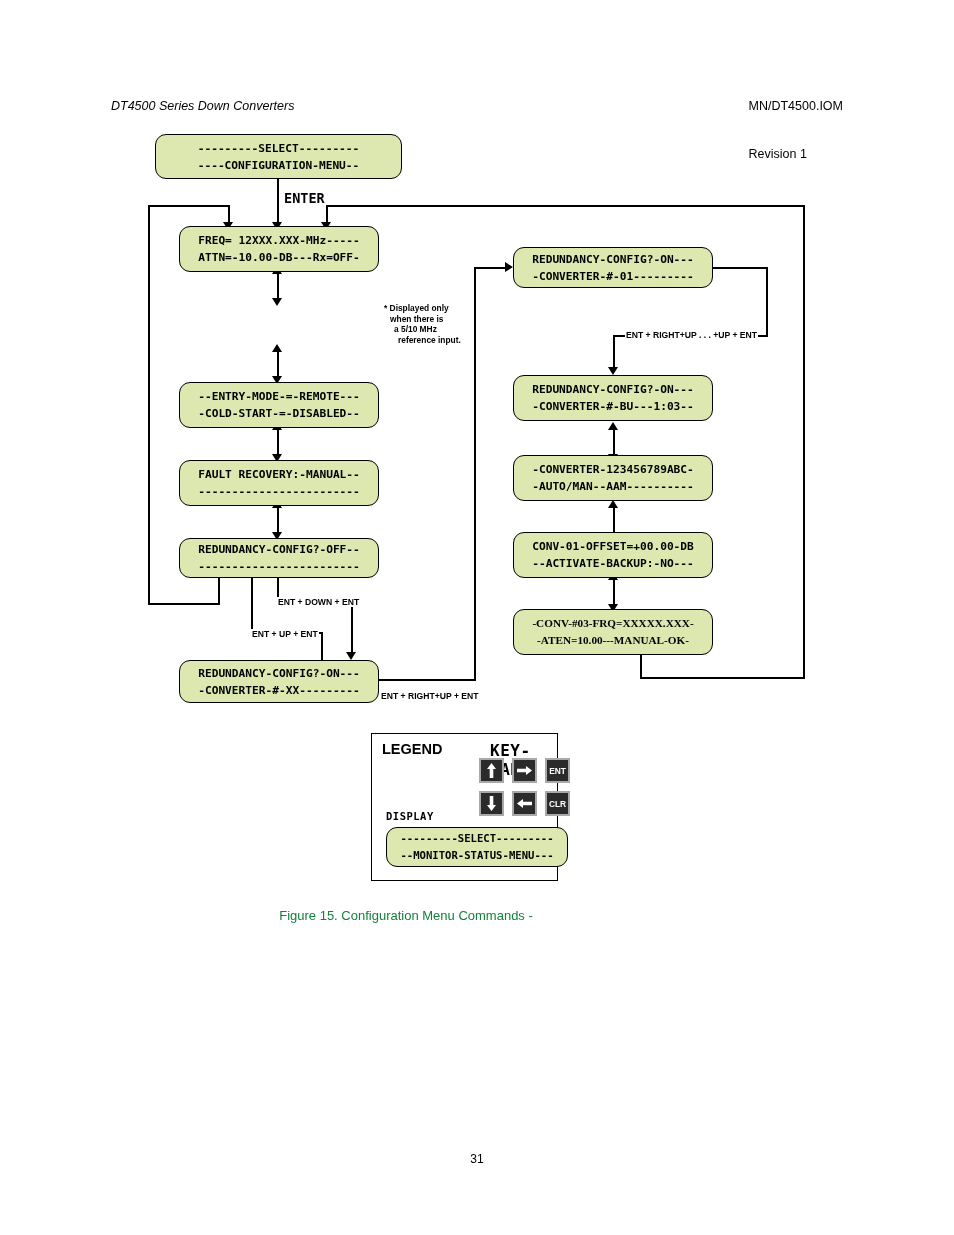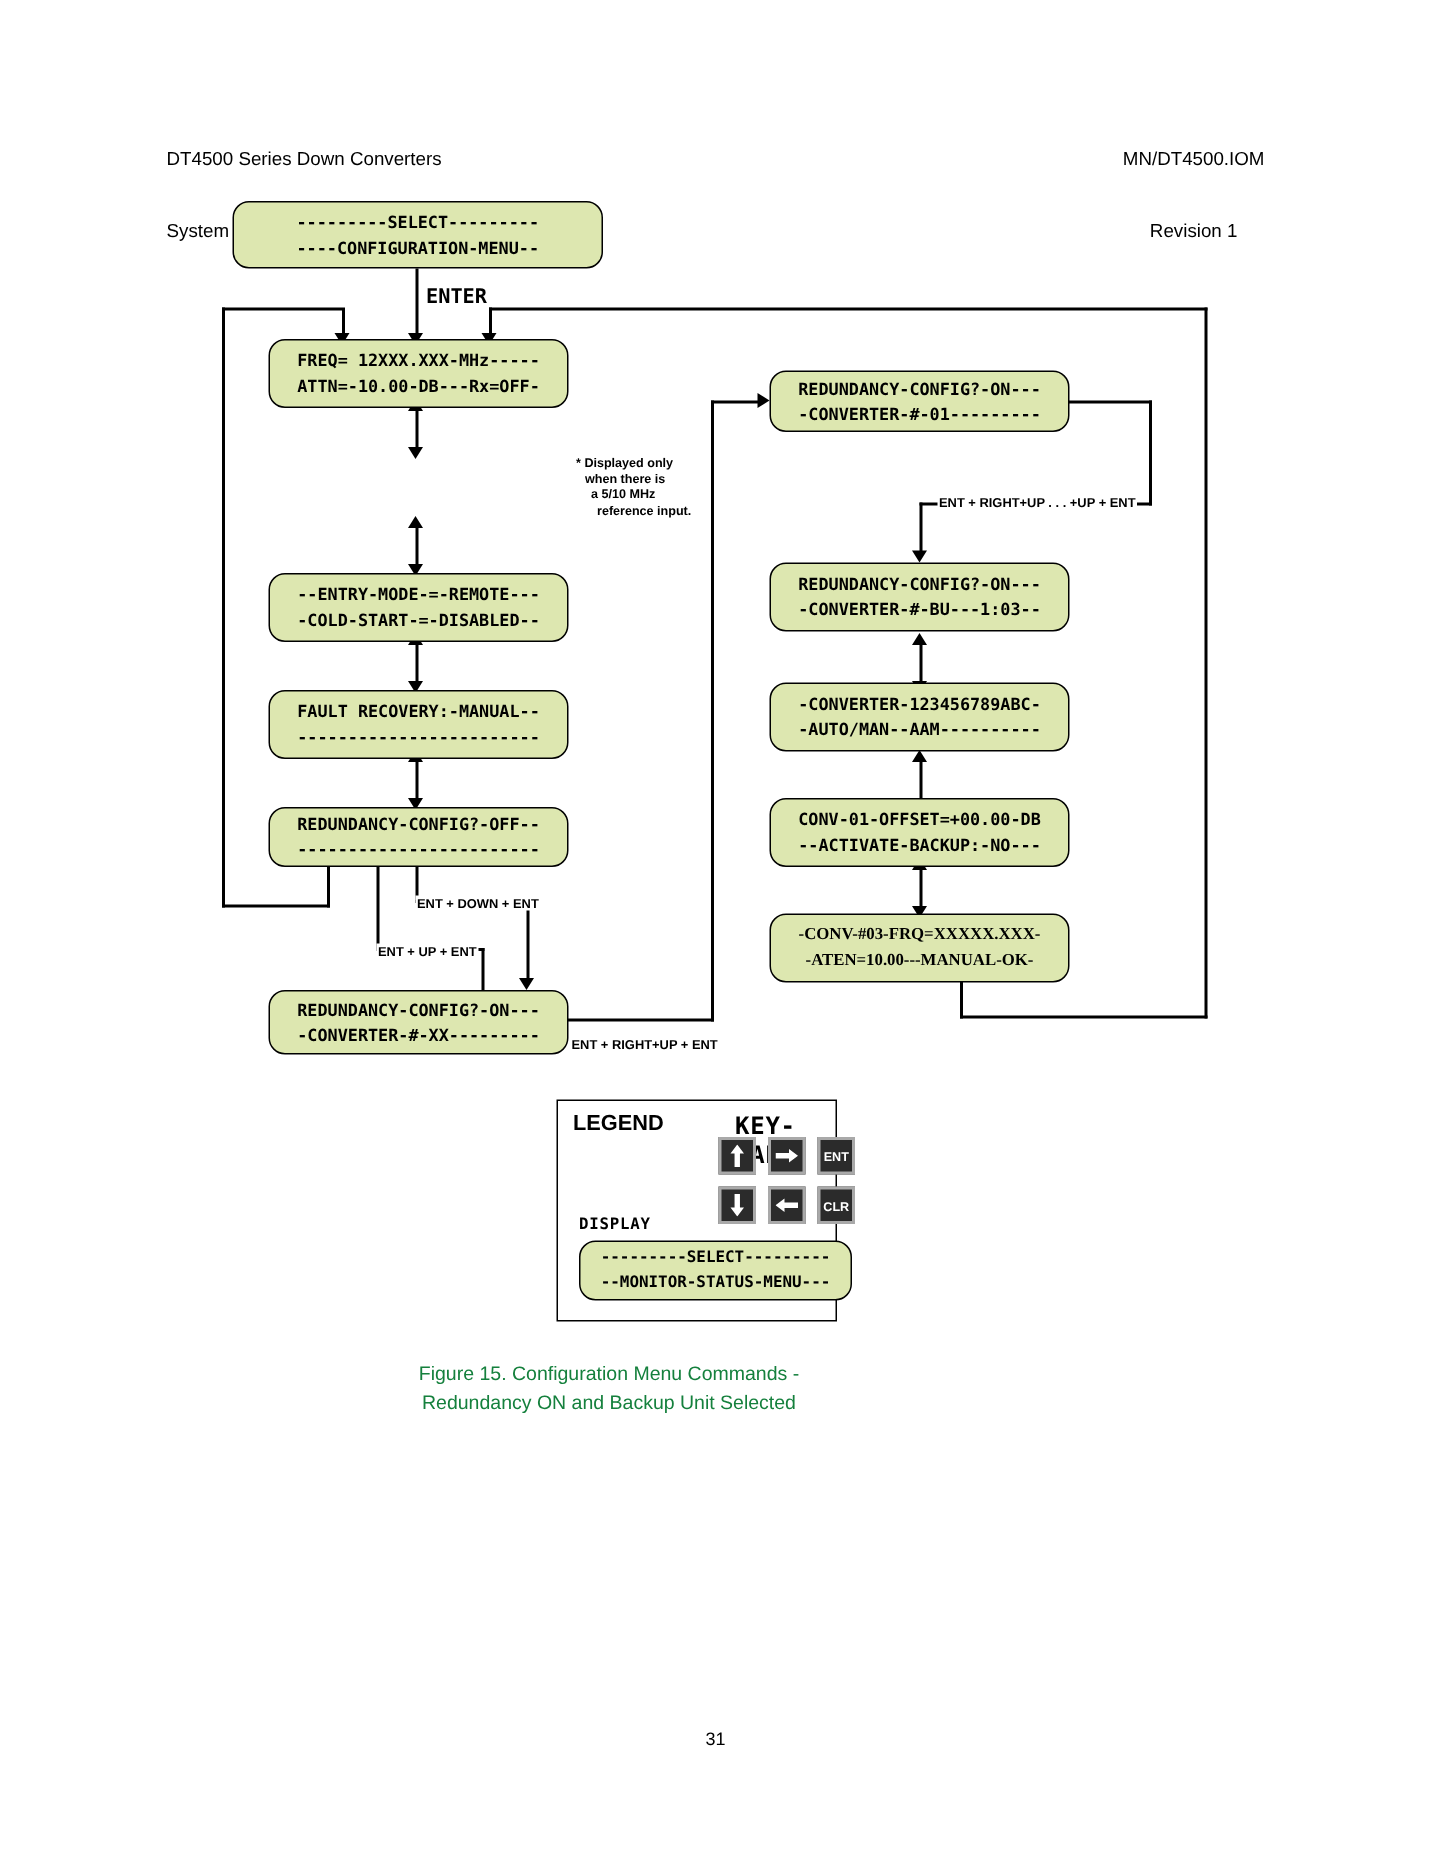--- a/index.html
+++ b/index.html
@@ -5,22 +5,22 @@
   html,body{margin:0;padding:0;}
   body{
     width:954px;height:1235px;background:#ffffff;
     font-family:"Liberation Sans", sans-serif;
     position:relative;overflow:hidden;
   }
   .page{position:relative;width:954px;height:1235px;}
 
   
   .hdr{position:absolute;font-size:12.5px;color:#000;line-height:16px;white-space:pre;}
-  .hdr-left{left:111px;top:66px;text-align:left;}
-  .hdr-right{right:111px;top:66px;text-align:center;}
+  .hdr-left{left:111px;top:66px;text-align:right;font-style:italic;}
+  .hdr-right{right:111px;top:66px;text-align:left;}
 
   
   .lcd{
     position:absolute;
     background:#dde7b0;
     border:1.6px solid #000;
     border-radius:11px;
     box-sizing:border-box;
     display:flex;flex-direction:column;justify-content:center;
     font-family:"DejaVu Sans Mono","Liberation Mono",monospace;
@@ -262,18 +262,17 @@
     <div class="display-lbl">DISPLAY</div>
 
     <div class="lcd lcd-xs legend-lcd">
       <div class="ln">---------SELECT---------</div>
       <div class="ln">--MONITOR-STATUS-MENU---</div>
     </div>
   </div>
 
   <div class="caption">
     <div>Figure 15.  Configuration Menu Commands -</div>
-    <div>Redundancy ON and Backup Unit Selected</div>
   </div>
 
   <div class="pageno">31</div>
 
 </div>
 
 </body></html>

